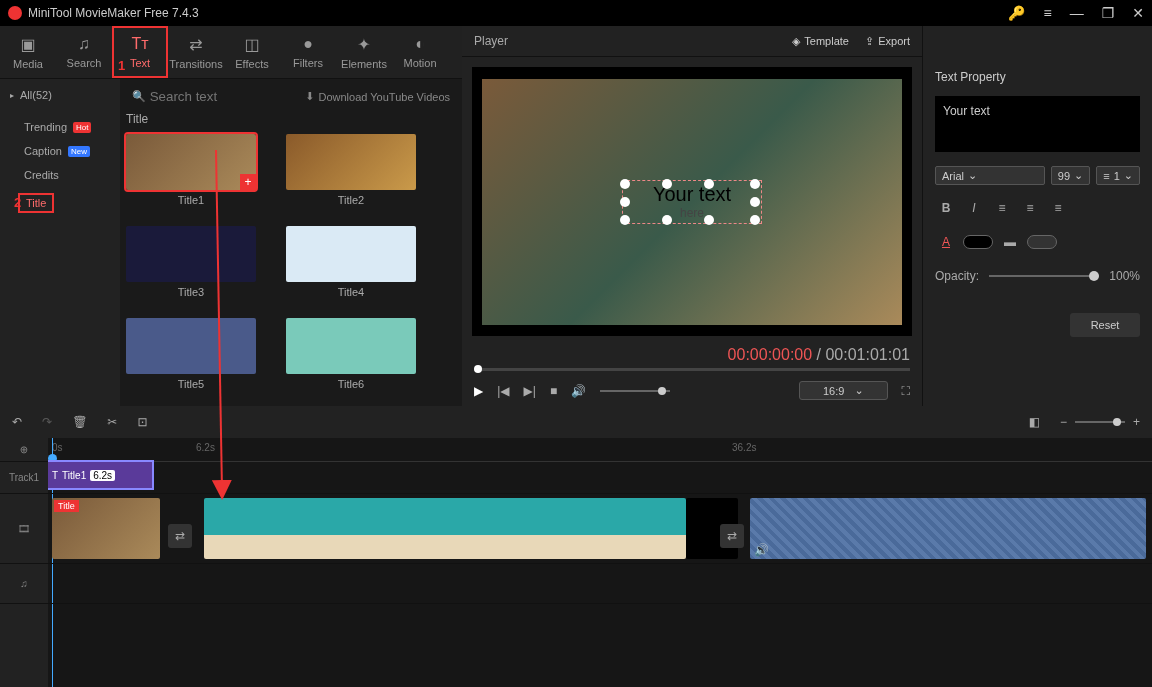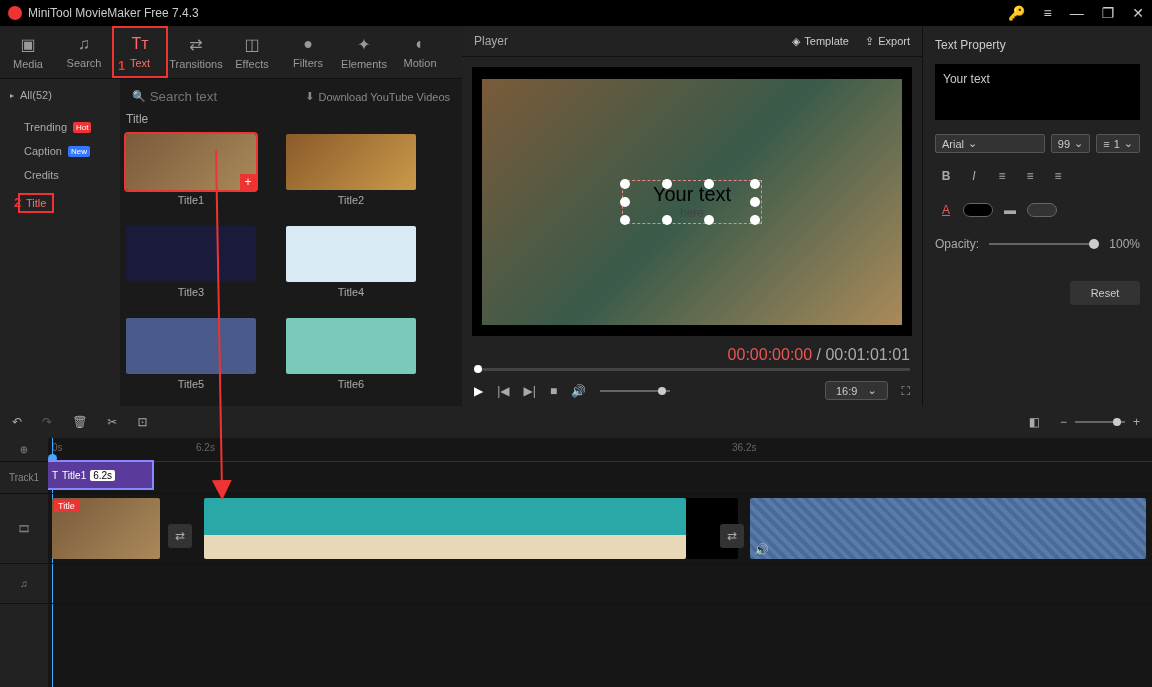--- a/index.html
+++ b/index.html
@@ -55,24 +55,24 @@
 .dashed-box { position: absolute; border: 1px dashed #e88; width: 140px; height: 44px; }
 .timebar { padding: 4px 12px; display: flex; align-items: center; }
 .timebar .track { flex: 1; height: 3px; background: #444; position: relative; }
 .timebar .knob { position: absolute; left: 0; width: 8px; height: 8px; background: #fff; border-radius: 50%; top: -3px; }
 .timecodes { text-align: right; padding: 0 12px; font-size: 16px; }
 .timecodes .cur { color: #e55; }
 .controls { display: flex; align-items: center; padding: 6px 12px; gap: 14px; }
 .controls .sp { flex: 1; }
 .vol-track { width: 70px; height: 2px; background: #666; position: relative; }
 .vol-track .vk { position: absolute; right: 4px; width: 8px; height: 8px; background: #ccc; border-radius: 50%; top: -3px; }
-.aspect-sel { background: #333; border: 1px solid #555; color: #ccc; padding: 2px 10px; border-radius: 3px; display: flex; align-items: center; gap: 10px; font-size: 11px; }
+.aspect-sel { background: #333; border: 1px solid #555; color: #ccc; padding: 2px 23px; border-radius: 3px; display: flex; align-items: center; gap: 10px; font-size: 11px; }
 
 .prop-panel { width: 230px; background: #222; padding: 8px 0; border-left: 1px solid #111; }
-.prop-head { padding: 4px 12px; font-size: 12px; color: #ccc; }
+.prop-head { padding: 4px 12px; font-size: 12px; color: #ccc; margin-top: 32px; }
 .prop-sub { padding: 8px 12px; font-size: 11px; color: #aaa; border-bottom: 1px solid #333; }
 .editor-box { margin: 8px 12px; background: #000; height: 56px; padding: 8px; color: #ccc; font-size: 12px; }
 .prop-row { display: flex; gap: 6px; padding: 6px 12px; align-items: center; }
 .sel-ctl { background: #333; border: 1px solid #555; color: #ccc; padding: 2px 6px; font-size: 11px; display: flex; align-items: center; gap: 4px; border-radius: 2px; }
 .icon-btn { width: 22px; height: 22px; display: flex; align-items: center; justify-content: center; color: #aaa; cursor: pointer; font-size: 12px; }
 .color-ctl { width: 30px; height: 14px; background: #000; border: 1px solid #666; border-radius: 7px; }
 .opacity-row { display: flex; align-items: center; gap: 10px; padding: 10px 12px; }
 .op-slider { flex: 1; height: 2px; background: #666; position: relative; }
 .op-knob { position: absolute; right: 0; width: 10px; height: 10px; background: #ccc; border-radius: 50%; top: -4px; }
 .reset-btn { margin: 20px 12px 0 auto; width: 70px; background: #333; padding: 6px; text-align: center; border-radius: 3px; color: #ccc; cursor: pointer; font-size: 11px; }

